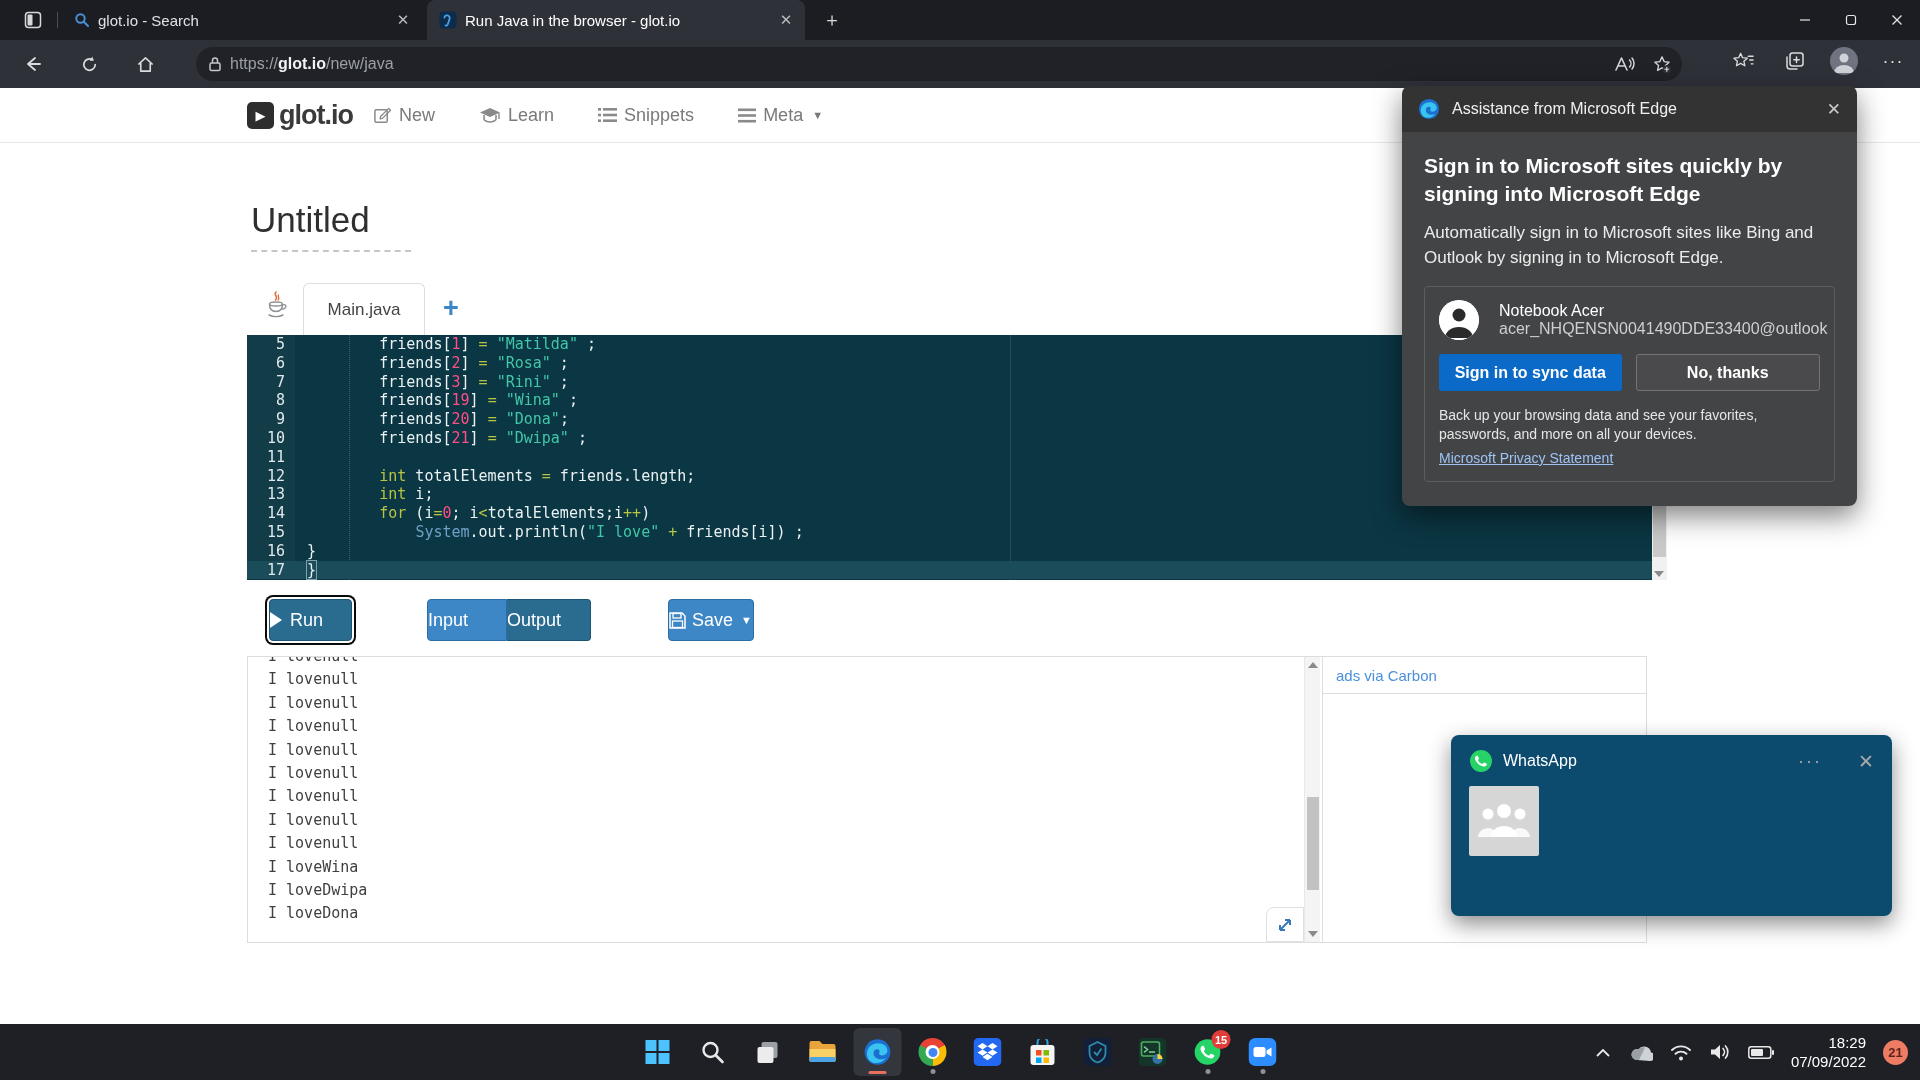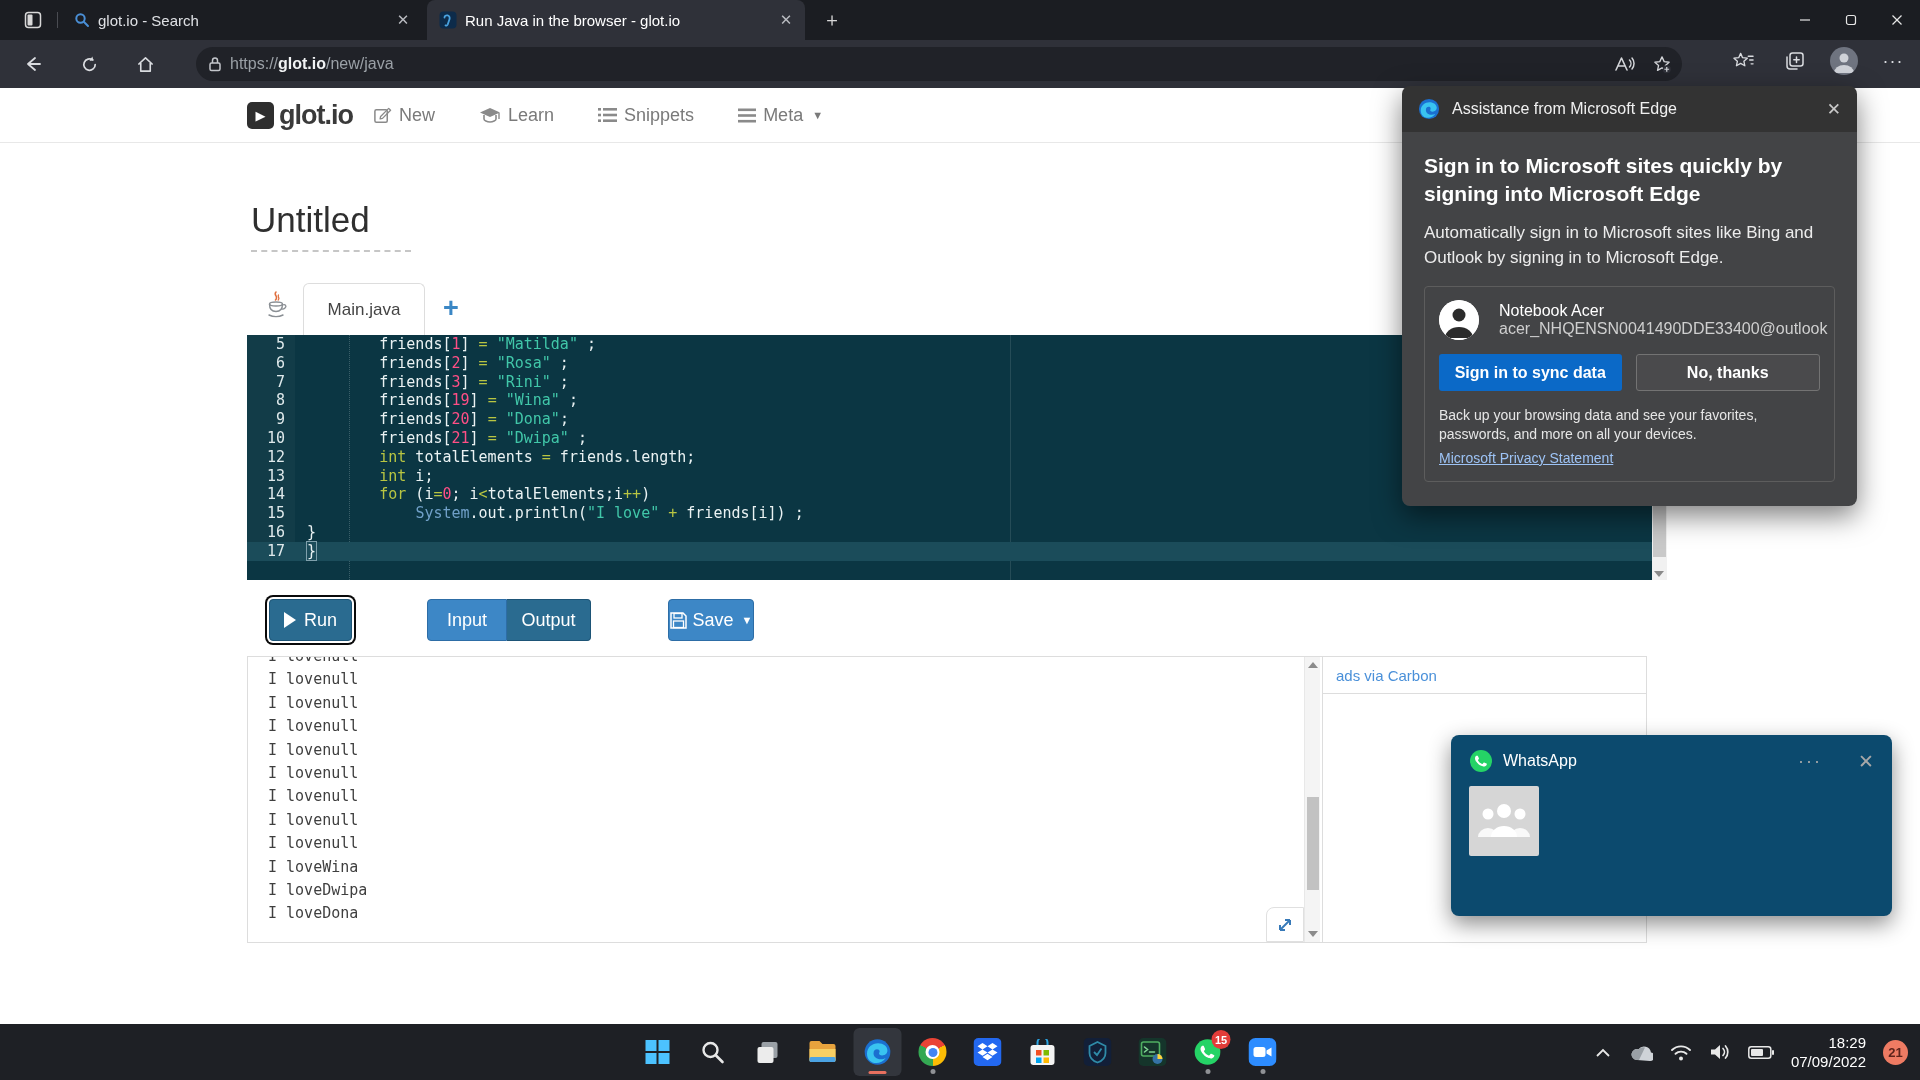--- a/index.html
+++ b/index.html
@@ -59,21 +59,21 @@
   .tkp { color:#eaf2f3; } .tkk { color:#b8c542; } .tko { color:#b8c542; }
   .tkn { color:#ff4f86; } .tks { color:#41c7a9; } .tkb { color:#70a0c8; }
   .tkx { color:#eaf2f3; outline:1px solid #7fa0ac; }
   .ed-scroll { position:absolute; left:1652px; top:247px; width:15px; height:245px; background:#f1f1f1; }
   .ed-thumb { position:absolute; left:1px; top:0; width:13px; height:222px; background:#c9c9c9; }
   .tri-down { width:0; height:0; border-left:5px solid transparent; border-right:5px solid transparent; border-top:6px solid #8a8a8a; }
   .tri-up { width:0; height:0; border-left:5px solid transparent; border-right:5px solid transparent; border-bottom:6px solid #8a8a8a; }
   .ed-arrow { position:absolute; left:2px; bottom:3px; }
 
   
-  .btn { height:42px; color:#fff; font-size:18px; display:flex; align-items:center; justify-content:center; border-radius:4px; }
+  .btn { height:42px; color:#fff; font-size:18px; display:flex; align-items:center; justify-content:flex-start; border-radius:4px; }
   .btn-run { position:absolute; left:269px; top:511px; width:83px; background:#2a6b90; border:1px solid #1d5476; box-shadow:0 0 0 2px #ffffff, 0 0 0 4px #0a0a0a; gap:8px; }
   .io-group { position:absolute; left:427px; top:511px; display:flex; }
   .btn-input { width:80px; background:#3d87c6; border:1px solid #2d6da6; border-radius:4px 0 0 4px; }
   .btn-output { width:84px; background:#2a6b90; border:1px solid #1d5476; border-left:none; border-radius:0 4px 4px 0; }
   .btn-save { position:absolute; left:668px; top:511px; width:86px; background:#3d87c6; border:1px solid #2d6da6; gap:6px; }
   .run-tri { width:0; height:0; border-top:8px solid transparent; border-bottom:8px solid transparent; border-left:12px solid #fff; }
 
   
   .outbox { position:absolute; left:247px; top:568px; width:1400px; height:287px; border:1px solid #ddd; background:#fff; }
   .out-text { position:absolute; left:0; top:0; width:1056px; height:285px; overflow:hidden; padding-left:20px; }
@@ -353,20 +353,24 @@
           </div>
           <div class="crow">
             <span class="lnum">9</span>
             <pre class="ctext"><span class="tkp">        friends[</span><span class="tkn">20</span><span class="tkp">] </span><span class="tko">=</span><span class="tkp"> </span><span class="tks">"Dona"</span><span class="tkp">;</span></pre>
           </div>
           <div class="crow">
             <span class="lnum">10</span>
             <pre class="ctext"><span class="tkp">        friends[</span><span class="tkn">21</span><span class="tkp">] </span><span class="tko">=</span><span class="tkp"> </span><span class="tks">"Dwipa"</span><span class="tkp"> ;</span></pre>
           </div>
           <div class="crow">
+            <span class="lnum">11</span>
+            <pre class="ctext"></pre>
+          </div>
+          <div class="crow">
             <span class="lnum">12</span>
             <pre class="ctext"><span class="tkp">        </span><span class="tkk">int</span><span class="tkp"> totalElements </span><span class="tko">=</span><span class="tkp"> friends.length;</span></pre>
           </div>
           <div class="crow">
             <span class="lnum">13</span>
             <pre class="ctext"><span class="tkp">        </span><span class="tkk">int</span><span class="tkp"> i;</span></pre>
           </div>
           <div class="crow">
             <span class="lnum">14</span>
             <pre class="ctext"><span class="tkp">        </span><span class="tkk">for</span><span class="tkp"> (i</span><span class="tko">=</span><span class="tkn">0</span><span class="tkp">; i</span><span class="tko">&lt;</span><span class="tkp">totalElements;i</span><span class="tko">++</span><span class="tkp">)</span></pre>

